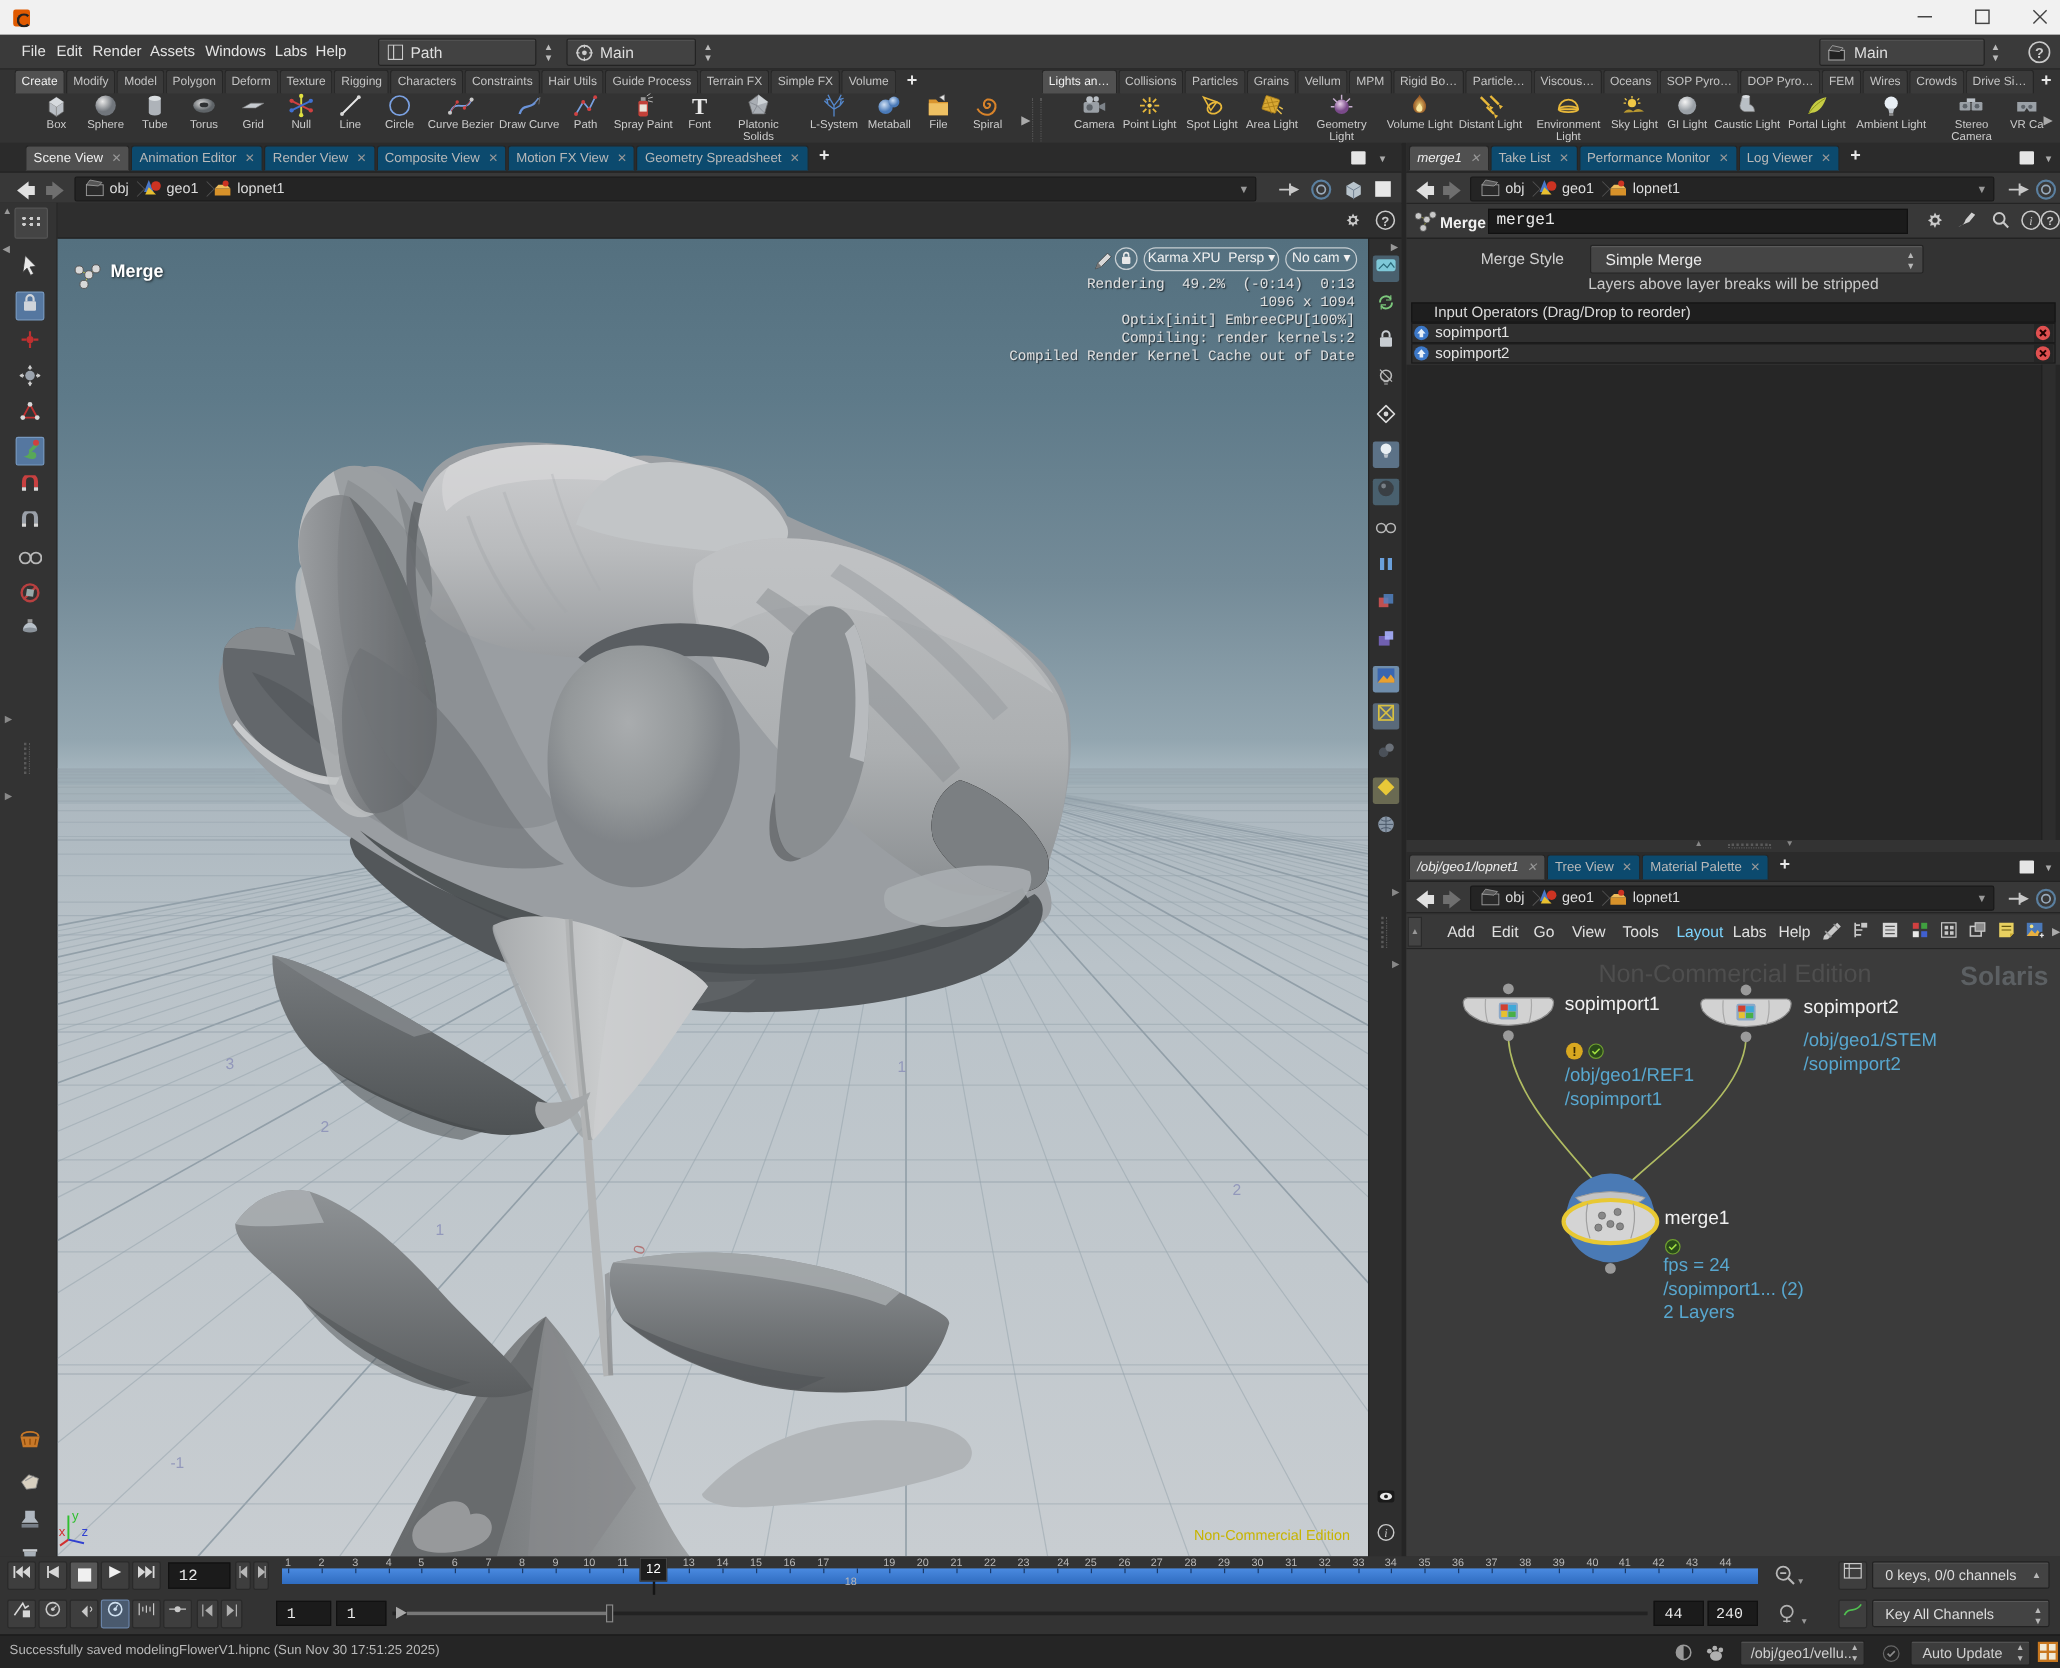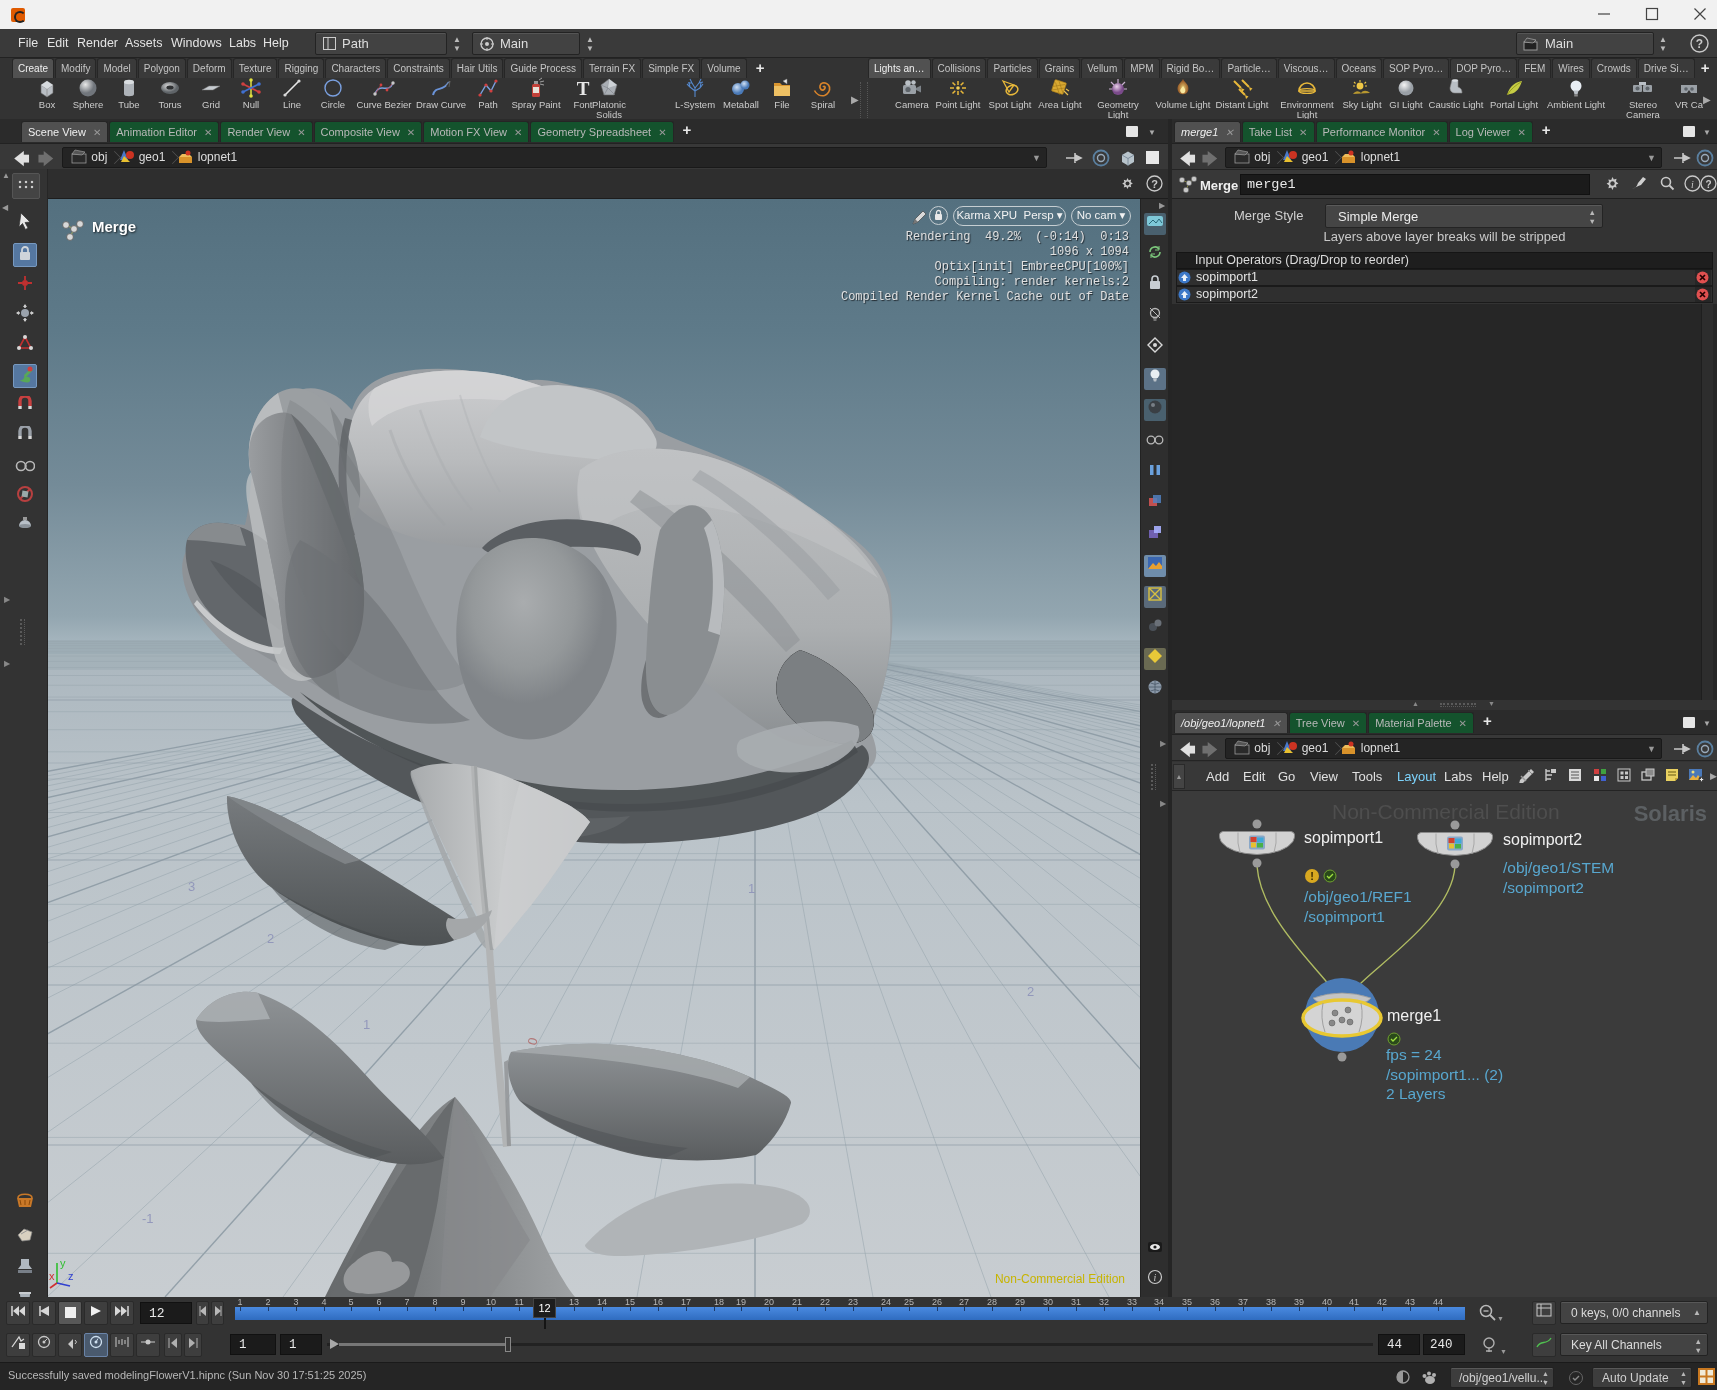--- a/index.html
+++ b/index.html
@@ -13,21 +13,21 @@
 #menubar .mi{position:absolute;top:7px;color:#e4e4e4;font-size:12.5px}
 .combo{position:absolute;background:#424242;border:1px solid #232323;border-radius:2px;color:#dedede;font-size:13px;box-shadow:inset 0 1px 0 #555}
 .spin{position:absolute;width:18px;color:#bbb;font-size:8px;text-align:center;line-height:9px}
 #shelf{position:absolute;left:0;top:58px;width:1717px;height:63px;background:#333;border-bottom:1px solid #242424;overflow:hidden}
 .stabs{position:absolute;top:0;height:20px;display:flex}
 .stab{height:20px;line-height:19px;padding:0 5px;margin-right:1px;font-size:10px;color:#c4c4c4;background:#3a3a3a;border:1px solid #262626;border-bottom:none;border-radius:3px 3px 0 0;white-space:nowrap}
 .stab.on{background:#515151;color:#f0f0f0}
 .tool{position:absolute;top:18px;width:52px;margin-left:-26px;text-align:center;color:#cccccc;font-size:9.5px;line-height:10px}
 .tool svg{display:block;margin:1px auto 1px}
 .ptrow{position:absolute;height:25px;background:#2b2b2b;border-bottom:1px solid #222}
-.ptab{float:left;height:21px;line-height:20px;margin:2px 1px 0 0;padding:0 6px;font-size:11px;color:#b9b9b9;background:#14532d;border:1px solid #252525;border-bottom:none;border-radius:3px 3px 0 0;white-space:nowrap}
+.ptab{float:left;height:21px;line-height:20px;margin:2px 1px 0 0;padding:0 6px;font-size:11px;color:#b9b9b9;background:#0c4a6e;border:1px solid #252525;border-bottom:none;border-radius:3px 3px 0 0;white-space:nowrap}
 .ptab.on{background:#505050;color:#efefef}
 .ptab .x{color:#999;font-size:10px;margin-left:7px}
 .pbar{position:absolute;height:26px;background:#383838;border-bottom:1px solid #242424}
 .pfield{position:absolute;top:3px;height:21px;background:#242424;border:1px solid #191919;border-radius:2px;color:#ddd;font-size:12px}
 .crumb{display:inline-block;line-height:19px;vertical-align:top}
 .chev{display:inline-block;width:8px;height:19px;position:relative}
 .chev:after{content:"";position:absolute;left:1px;top:3px;width:12px;height:12px;border-top:1px solid #555;border-right:1px solid #555;transform:rotate(45deg) scale(.7)}
 .navarr{position:absolute;top:4px;font-size:15px;font-weight:bold}
 #vptoolstrip{position:absolute;left:48px;top:169px;width:1120px;height:30px;background:#2e2e2e;border-bottom:1px solid #1d1d1d}
 #viewport{position:absolute;left:48px;top:199px;width:1092px;height:1098px;background:linear-gradient(#54707f 0%,#5e7a89 12%,#748b98 26%,#93a6b0 38%,#a4b4bd 40.2%,#a4b4bd 100%);overflow:hidden}
@@ -212,21 +212,21 @@
         </svg>Path</div>
 <div class="tool" style="left:536px;width:64px;margin-left:-32px;"><svg width="24" height="22" viewBox="0 0 24 22">
           <rect x="8" y="7" width="8" height="13" rx="1.5" fill="#c24038"></rect>
           <rect x="10" y="4" width="4" height="3" fill="#999"></rect>
           <path d="M15 3l3-2M16 5l4-1M16 7l4 1" stroke="#bbb" stroke-width=".8"></path>
           <rect x="9" y="10" width="6" height="6" fill="#e8e2d8"></rect>
         </svg>Spray Paint</div>
 <div class="tool" style="left:583px;"><svg width="24" height="22" viewBox="0 0 24 22">
           <text x="12" y="18" text-anchor="middle" font-family="Liberation Serif" font-size="19" font-weight="bold" fill="#e8e8e8">T</text>
         </svg>Font</div>
-<div class="tool" style="left:609px;"><svg width="24" height="22" viewBox="0 0 24 22">
+<div class="tool" style="left:632px;"><svg width="24" height="22" viewBox="0 0 24 22">
           <path d="M12 2l8 6-3 10H7L4 8z" fill="#a9aeb4" stroke="#666" stroke-width=".6"></path>
           <path d="M12 2l-1 9 7 7M11 11L7 18M11 11L4 8" fill="none" stroke="#7d8288" stroke-width=".6"></path>
           <path d="M12 2l8 6-9 3z" fill="#cdd2d6"></path>
         </svg>Platonic<br>Solids</div>
 <div class="tool" style="left:695px;width:64px;margin-left:-32px;"><svg width="24" height="22" viewBox="0 0 24 22">
           <path d="M12 20V11M12 14l-5-4M12 14l5-3M12 11l-3-5M12 11l4-5M7 10l-3-3M7 10l-1-5M17 11l3-4M17 11l1-5M9 6L7 2M9 6h-4M16 6l2-4M16 6l4-1" stroke="#5588cc" stroke-width="1.1" fill="none"></path>
         </svg>L-System</div>
 <div class="tool" style="left:741px;"><svg width="24" height="22" viewBox="0 0 24 22">
           <defs>
             <radialGradient id="mbg" cx=".4" cy=".35">
@@ -1106,21 +1106,21 @@
       <div style="position:absolute;left:190px;top:0px;width:20px;text-align:center;color:#b8b8b8;font-size:9px">8</div>
       <div style="position:absolute;left:218px;top:0px;width:20px;text-align:center;color:#b8b8b8;font-size:9px">9</div>
       <div style="position:absolute;left:246px;top:0px;width:20px;text-align:center;color:#b8b8b8;font-size:9px">10</div>
       <div style="position:absolute;left:274px;top:0px;width:20px;text-align:center;color:#b8b8b8;font-size:9px">11</div>
       <div style="position:absolute;left:301px;top:0px;width:20px;text-align:center;color:#b8b8b8;font-size:9px">12</div>
       <div style="position:absolute;left:329px;top:0px;width:20px;text-align:center;color:#b8b8b8;font-size:9px">13</div>
       <div style="position:absolute;left:357px;top:0px;width:20px;text-align:center;color:#b8b8b8;font-size:9px">14</div>
       <div style="position:absolute;left:385px;top:0px;width:20px;text-align:center;color:#b8b8b8;font-size:9px">15</div>
       <div style="position:absolute;left:413px;top:0px;width:20px;text-align:center;color:#b8b8b8;font-size:9px">16</div>
       <div style="position:absolute;left:441px;top:0px;width:20px;text-align:center;color:#b8b8b8;font-size:9px">17</div>
-      <div style="position:absolute;left:469px;top:0px;width:20px;text-align:right;color:#b8b8b8;font-size:9px">18</div>
+      <div style="position:absolute;left:469px;top:16px;width:20px;text-align:left;color:#b8b8b8;font-size:9px">18</div>
       <div style="position:absolute;left:496px;top:0px;width:20px;text-align:center;color:#b8b8b8;font-size:9px">19</div>
       <div style="position:absolute;left:524px;top:0px;width:20px;text-align:center;color:#b8b8b8;font-size:9px">20</div>
       <div style="position:absolute;left:552px;top:0px;width:20px;text-align:center;color:#b8b8b8;font-size:9px">21</div>
       <div style="position:absolute;left:580px;top:0px;width:20px;text-align:center;color:#b8b8b8;font-size:9px">22</div>
       <div style="position:absolute;left:608px;top:0px;width:20px;text-align:center;color:#b8b8b8;font-size:9px">23</div>
       <div style="position:absolute;left:636px;top:0px;width:20px;text-align:right;color:#b8b8b8;font-size:9px">24</div>
       <div style="position:absolute;left:664px;top:0px;width:20px;text-align:center;color:#b8b8b8;font-size:9px">25</div>
       <div style="position:absolute;left:692px;top:0px;width:20px;text-align:center;color:#b8b8b8;font-size:9px">26</div>
       <div style="position:absolute;left:719px;top:0px;width:20px;text-align:center;color:#b8b8b8;font-size:9px">27</div>
       <div style="position:absolute;left:747px;top:0px;width:20px;text-align:center;color:#b8b8b8;font-size:9px">28</div>

